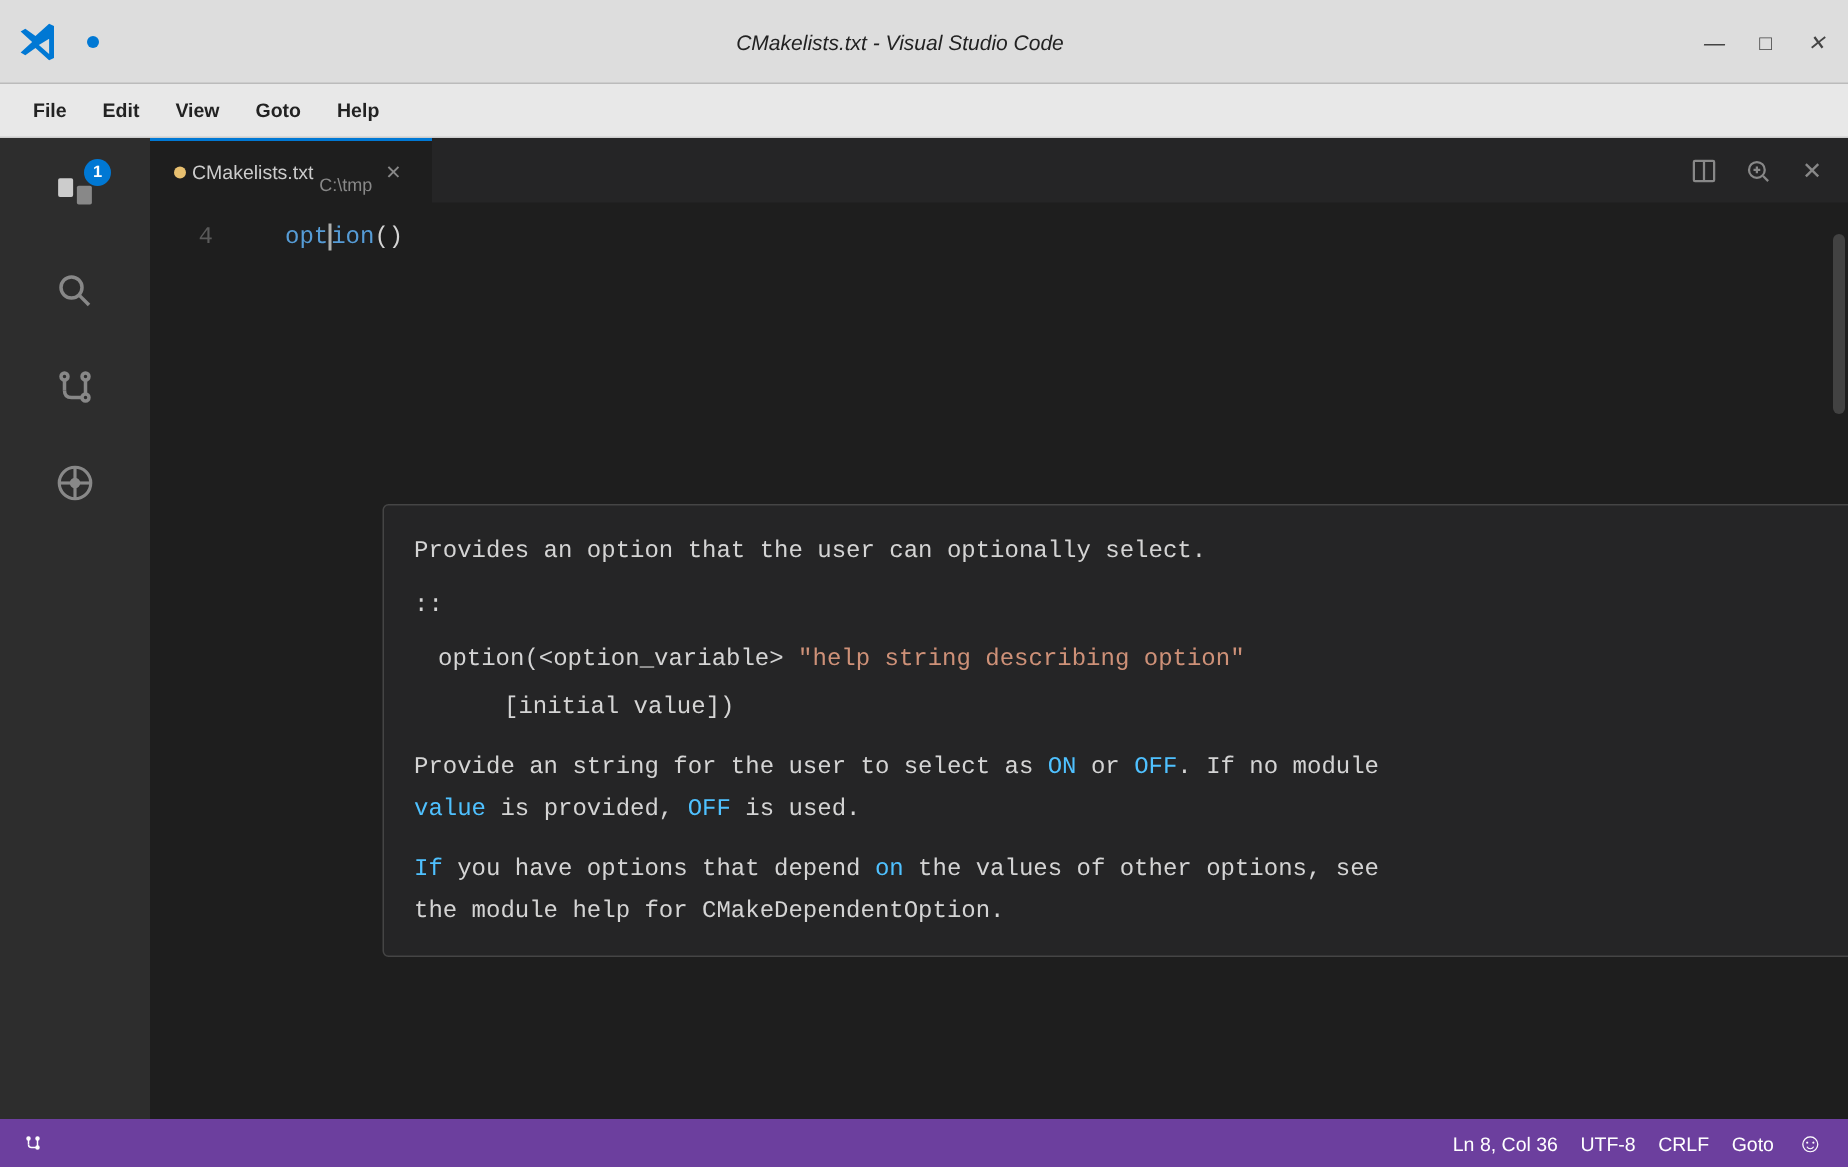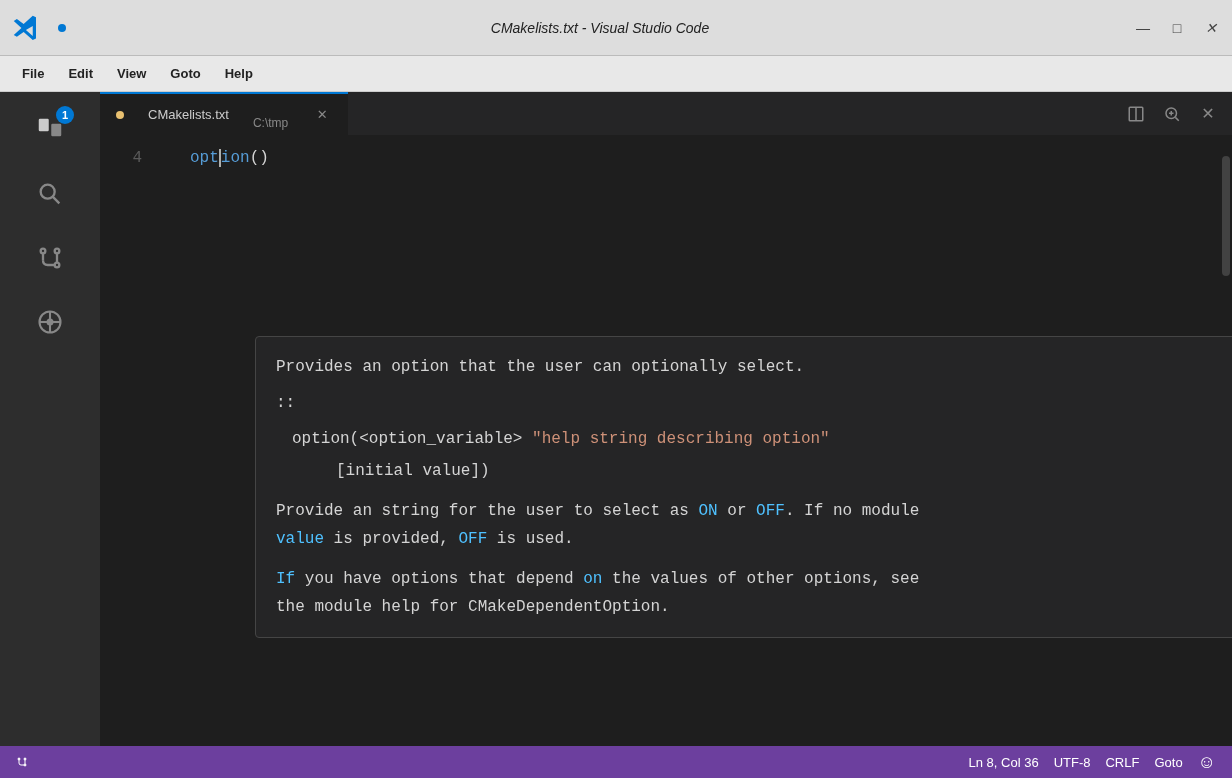--- a/index.html
+++ b/index.html
@@ -122,21 +122,21 @@
       align-items: center;
       padding: 0 0;
       border-bottom: 1px solid #1e1e1e;
     }
     #active-tab {
       height: 44px;
       background: #1e1e1e;
       display: flex;
       align-items: center;
       padding: 0 16px;
-      gap: 24px;
+      gap: 4px;
       border-top: 2px solid #0078d4;
       font-size: 13px;
       color: #cccccc;
       position: relative;
     }
     .tab-dot {
       width: 8px;
       height: 8px;
       background: #e8c070;
       border-radius: 50%;

